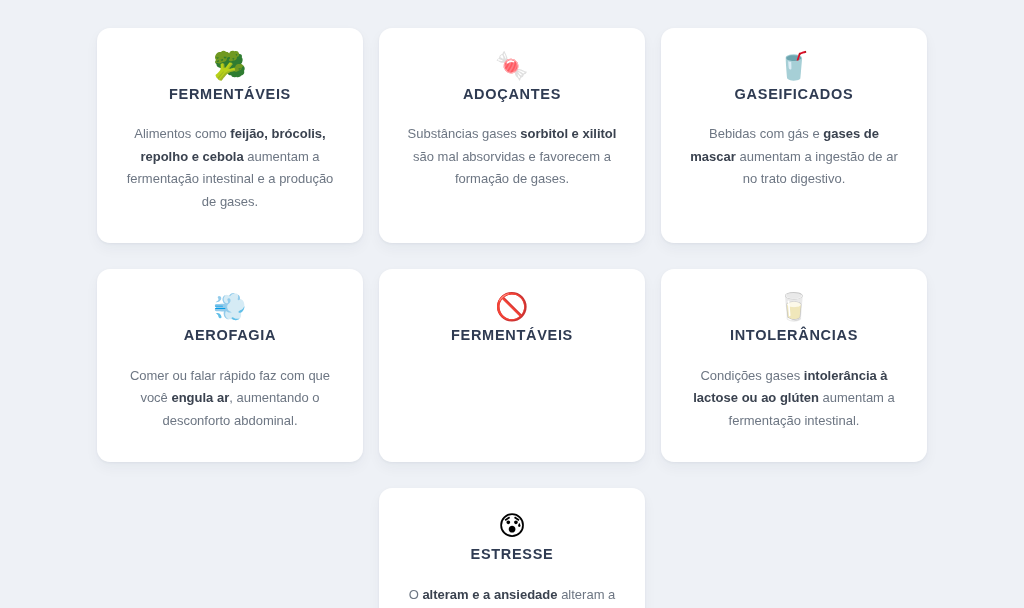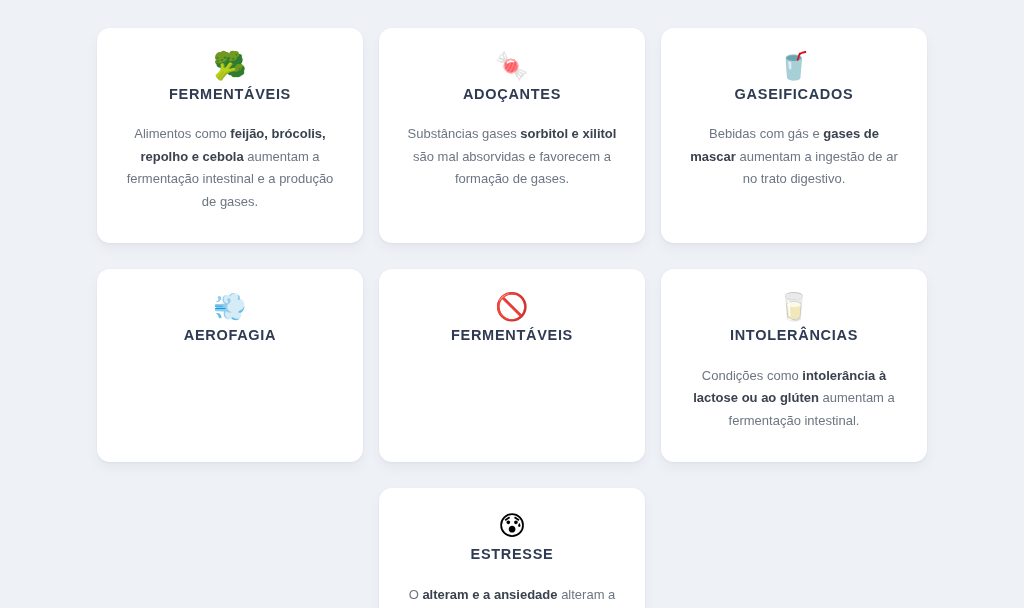--- a/index.html
+++ b/index.html
@@ -107,29 +107,30 @@
         <p class="card-text"><span>Substâncias gases </span><b>sorbitol e xilitol</b><span> são mal absorvidas e favorecem a formação de gases.</span></p>
       </div>
       <div class="card">
         <div class="card-icon">🥤</div>
         <h3 class="card-title">GASEIFICADOS</h3>
         <p class="card-text"><span>Bebidas com gás e </span><b>gases de mascar</b><span> aumentam a ingestão de ar no trato digestivo.</span></p>
       </div>
       <div class="card">
         <div class="card-icon">💨</div>
         <h3 class="card-title">AEROFAGIA</h3>
+        <p class="card-text"><span>Comer ou falar rápido faz com que você </span><b>engula ar</b><span>, aumentando o desconforto abdominal.</span></p>
       </div>
       <div class="card">
         <div class="card-icon">🚫</div>
         <h3 class="card-title">FERMENTÁVEIS</h3>
       </div>
       <div class="card">
         <div class="card-icon">🥛</div>
         <h3 class="card-title">INTOLERÂNCIAS</h3>
-        <p class="card-text"><span>Condições como </span><b>intolerância à lactose ou ao glúten</b><span> aumentam a fermentação intestinal.</span></p>
+        <p class="card-text"><span>Condições gases </span><b>intolerância à lactose ou ao glúten</b><span> aumentam a fermentação intestinal.</span></p>
       </div>
     </div>
   <div class="row-last">
       <div class="card">
         <div class="card-icon">😰</div>
         <h3 class="card-title">ESTRESSE</h3>
         <p class="card-text"><span>O </span><b>alteram e a ansiedade</b><span> alteram a motilidade intestinal e intensificam os gases.</span></p>
       </div>
     </div>
 </div>

